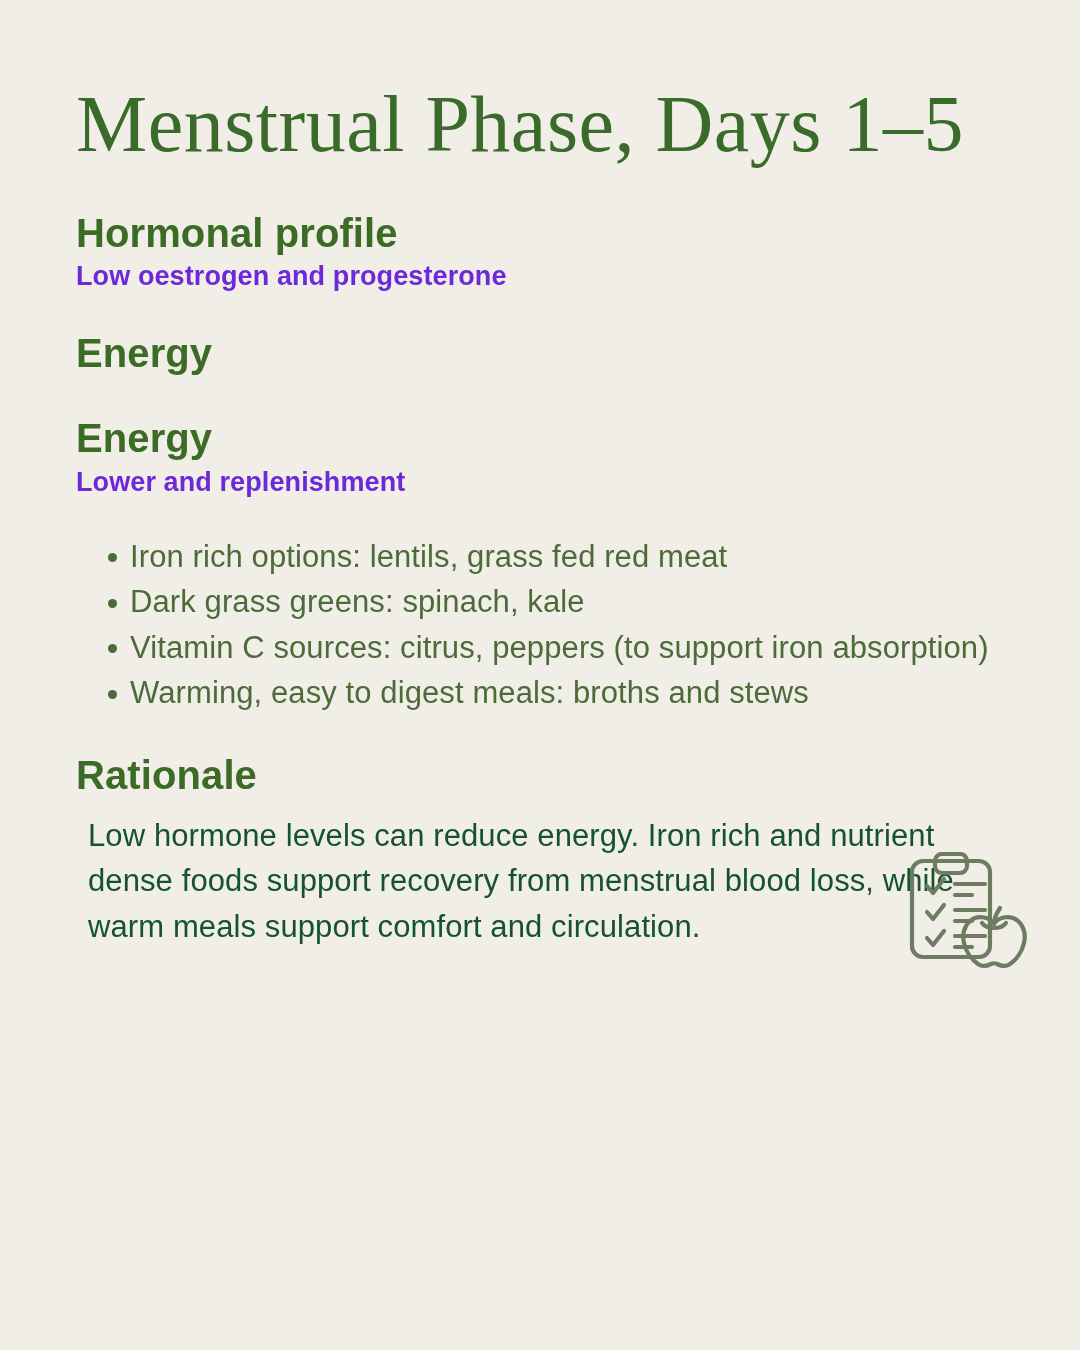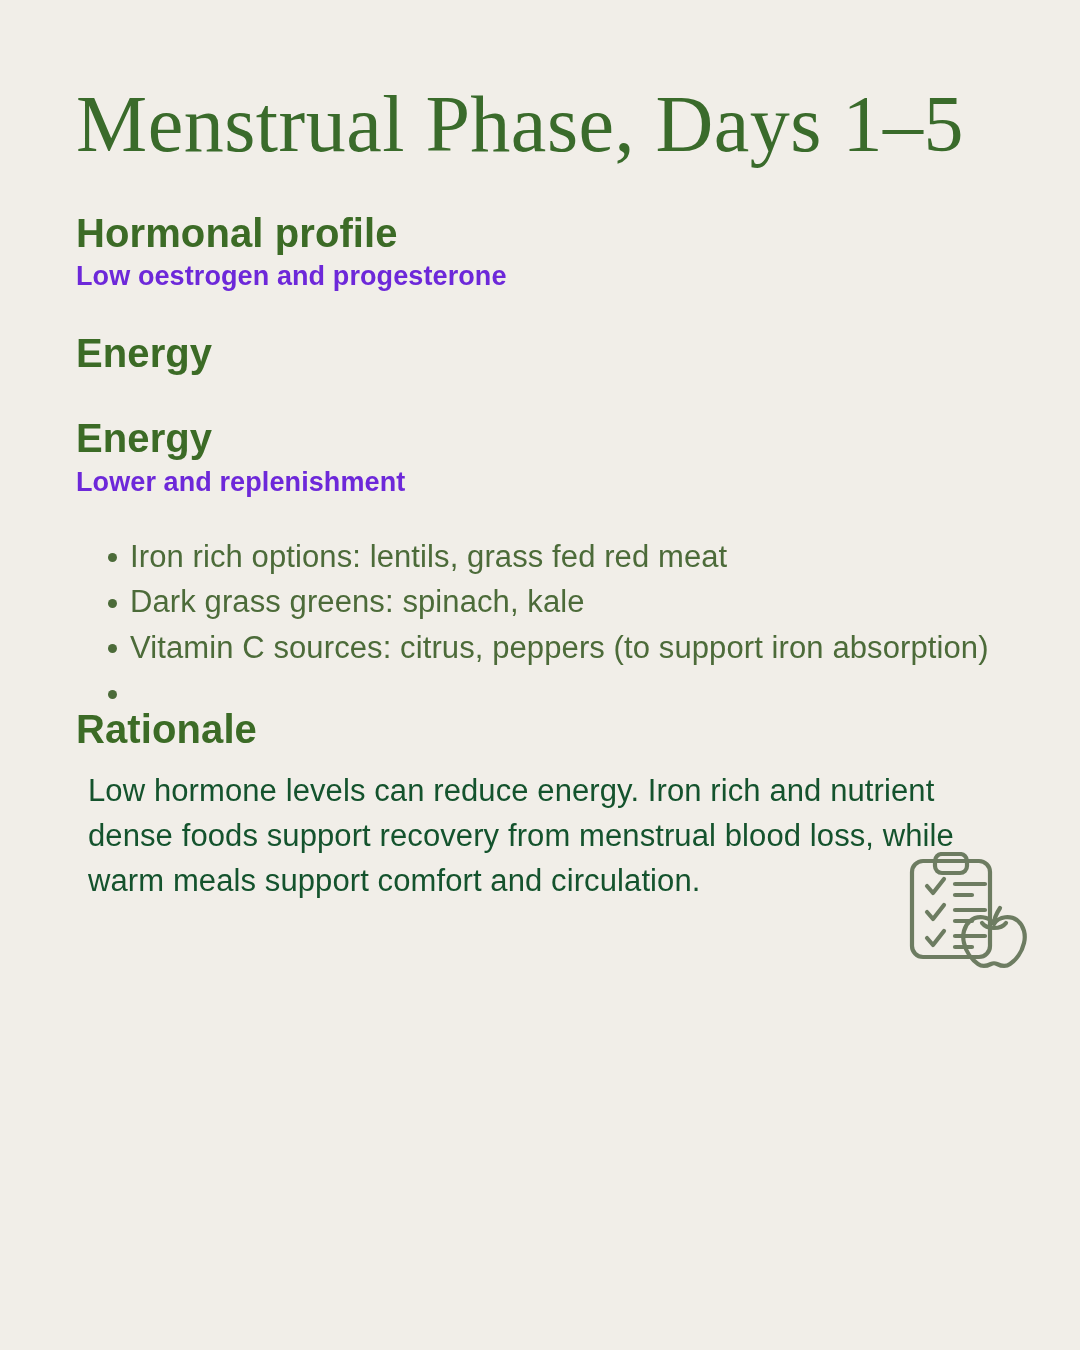--- a/index.html
+++ b/index.html
@@ -123,20 +123,21 @@
       <li>
         <span class="dot"></span>
         <span>Dark grass greens: spinach, kale</span>
       </li>
       <li>
         <span class="dot"></span>
         <span>Vitamin C sources: citrus, peppers (to support iron absorption)</span>
       </li>
       <li>
         <span class="dot"></span>
+        <span>Warming, easy to digest meals: broths and stews</span>
       </li>
     </ul>
   </div>
 
   <div class="section">
     <div class="heading">Rationale</div>
     <div class="rationale-text">Low hormone levels can reduce energy. Iron rich and nutrient dense foods support recovery from menstrual blood loss, while warm meals support comfort and circulation.</div>
   </div>
 
   <div class="corner-icon">

